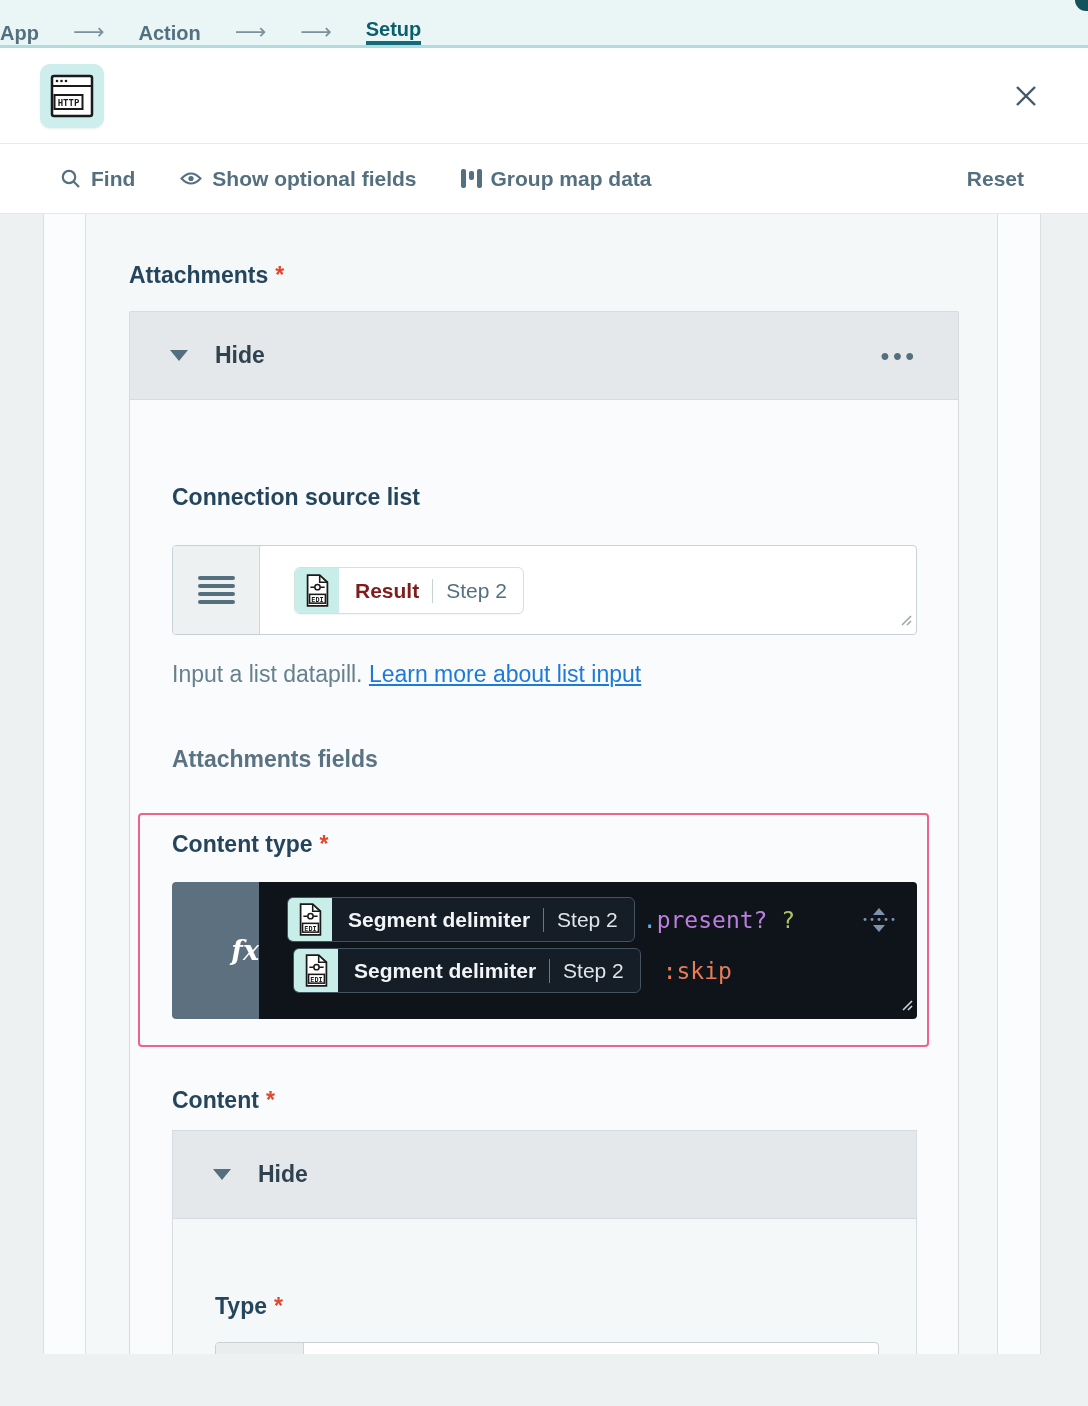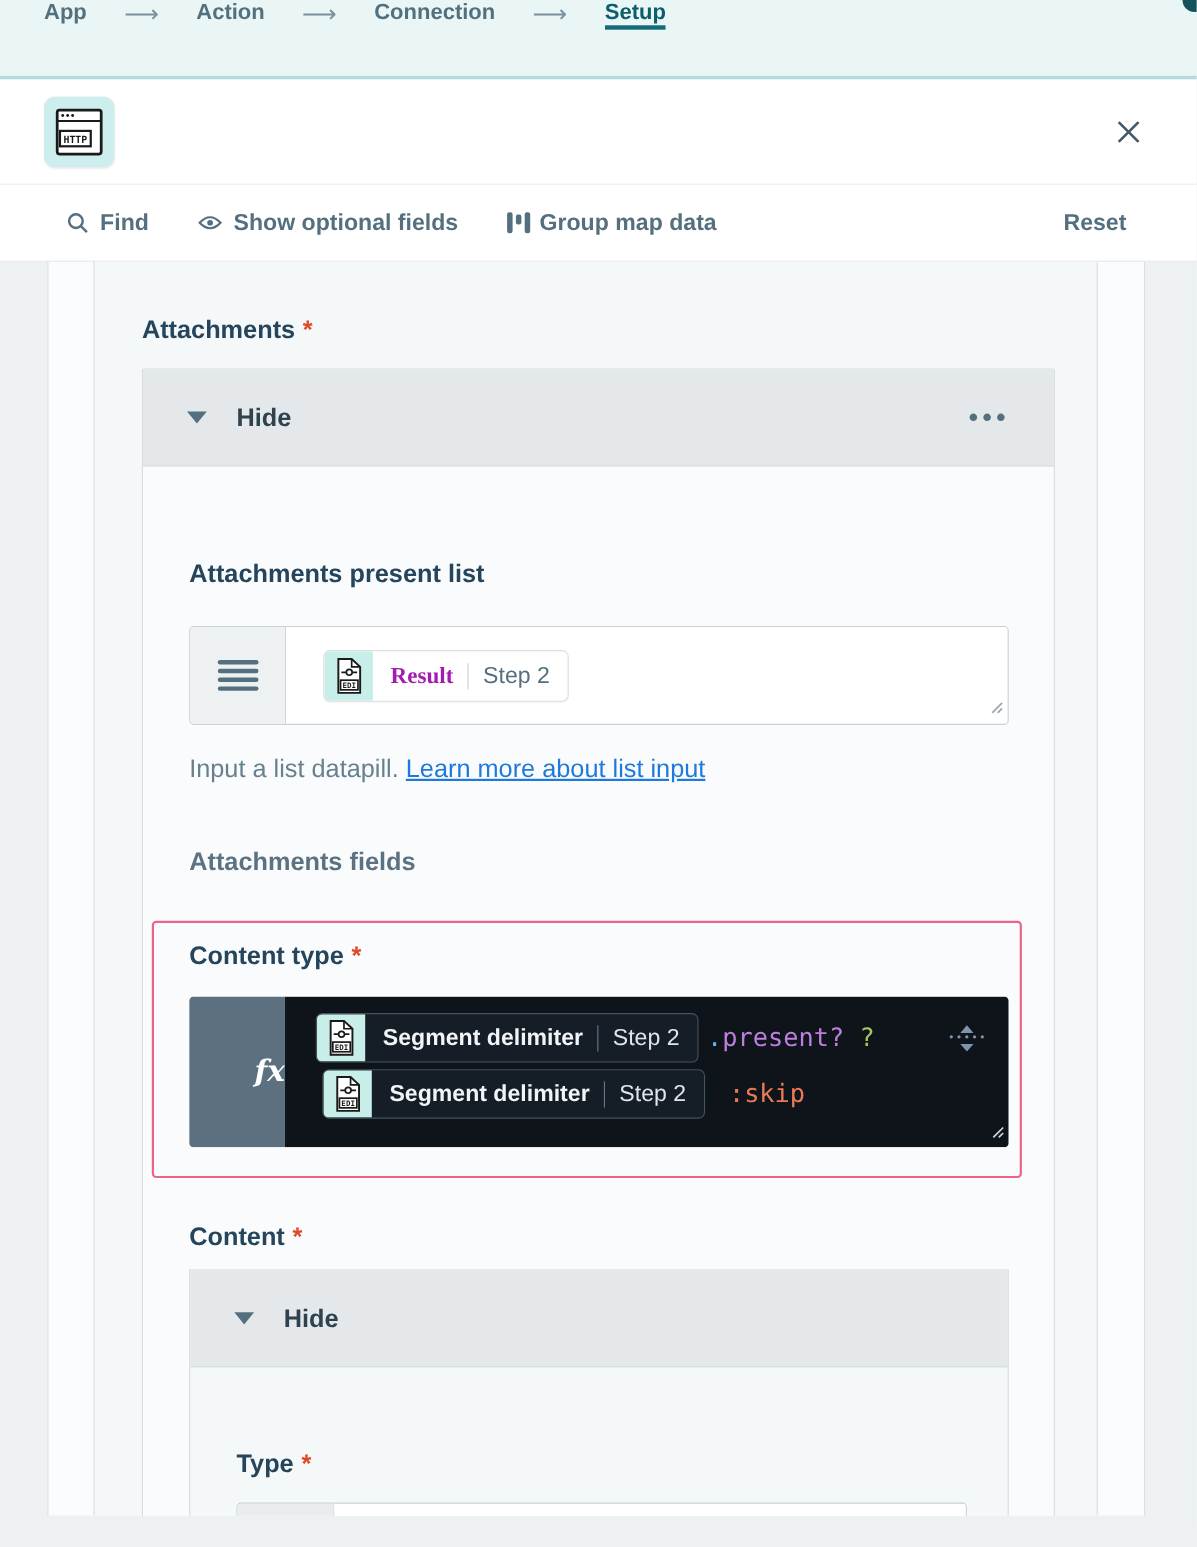--- a/index.html
+++ b/index.html
@@ -7,22 +7,22 @@
   body {
     font-family: "Liberation Sans", sans-serif;
     background:#edf1f2;
     color:#24455c;
     overflow:hidden;
     position:relative;
   }
 
   
   .topbar {
-    height:72px; background:#e9f6f5; border-bottom:3px solid #b2dbdf;
-    display:flex; align-items:flex-start; padding-left:40px; position:relative;
+    height:48px; background:#e9f6f5; border-bottom:3px solid #b2dbdf;
+    display:flex; align-items:flex-end; position:relative;
   }
   .crumb { display:flex; align-items:center; font-size:20px; font-weight:700; color:#53707e; margin-right:34px; }
   .crumb.active { color:#0b5e6d; border-bottom:4px solid #136b77; }
   .crumb-sep { display:flex; align-items:center; color:#7b929e; font-size:22px; margin-right:34px; font-weight:400; }
   .corner-deco { position:absolute; top:0; right:0; width:13px; height:11px; background:#14525c; border-bottom-left-radius:14px; }
 
   
   .header {
     height:96px; background:#ffffff; display:flex; align-items:center;
     padding:0 48px 0 40px; border-bottom:1px solid #e8ecee;
@@ -91,21 +91,21 @@
   }
   .addon .bar { width:37px; height:4px; background:#54707f; border-radius:2px; }
   .input-area { flex:1; padding:21px 0 0 34px; position:relative; }
 
   .pill {
     display:inline-flex; align-items:center; height:47px; background:#ffffff;
     border:1px solid #d8dee1; border-radius:6px; overflow:hidden; cursor:pointer;
     box-shadow:0 1px 1px rgba(0,0,0,0.04);
   }
   .pill-icon { width:44px; align-self:stretch; background:#c8eee9; display:flex; align-items:center; justify-content:center; }
-  .pill-name { font-size:21px; font-weight:700; color:#a21caf; padding:0 0 0 16px;font-family:Liberation Serif, serif; }
+  .pill-name { font-size:21px; font-weight:700; color:#7f1d1d; padding:0 0 0 16px; }
   .pill-div { width:1px; height:24px; background:#c9d2d6; margin:0 13px; }
   .pill-step { font-size:21px; color:#54707f; padding-right:16px; }
 
   .resize-h { position:absolute; right:4px; bottom:4px; }
 
   .help-line { margin-top:26px; font-size:23px; color:#67808e; }
   .help-line a { color:#1d79da; text-decoration:underline; cursor:pointer; }
 
   .fields-heading { margin-top:58px; }
 
@@ -168,21 +168,20 @@
   .type-input { flex:1; border:none; outline:none; font-size:21px; padding:10px; background:transparent; }
 </style>
 </head>
 <body>
 
 <div class="topbar">
   <div class="crumb">App</div>
   <div class="crumb-sep">⟶</div>
   <div class="crumb">Action</div>
   <div class="crumb-sep">⟶</div>
-  <div class="crumb">Connection</div>
   <div class="crumb-sep">⟶</div>
   <div class="crumb active">Setup</div>
   <div class="corner-deco"></div>
 </div>
 
 <div class="header">
   <div class="app-tile">
     <svg width="44" height="46" viewBox="0 0 44 46">
       <rect x="2" y="3" width="40" height="40" rx="2" fill="#ffffff" stroke="#1a1a1a" stroke-width="2.5"></rect>
       <line x1="2" y1="13" x2="42" y2="13" stroke="#1a1a1a" stroke-width="2"></line>
@@ -240,21 +239,21 @@
       <div class="attachments-box">
         <div class="hide-header">
           <span class="caret-down"></span>
           <span class="hide-label">Hide</span>
           <span class="dots">•••</span>
         </div>
 
         <div class="box-content">
 
           <div class="field-label">
-            <span>Attachments present list</span>
+            <span>Connection source list</span>
           </div>
 
           <div class="input-row">
             <div class="addon">
               <span class="bar"></span>
                 <span class="bar"></span>
                 <span class="bar"></span>
                 <span class="bar"></span>
             </div>
             <div class="input-area">

